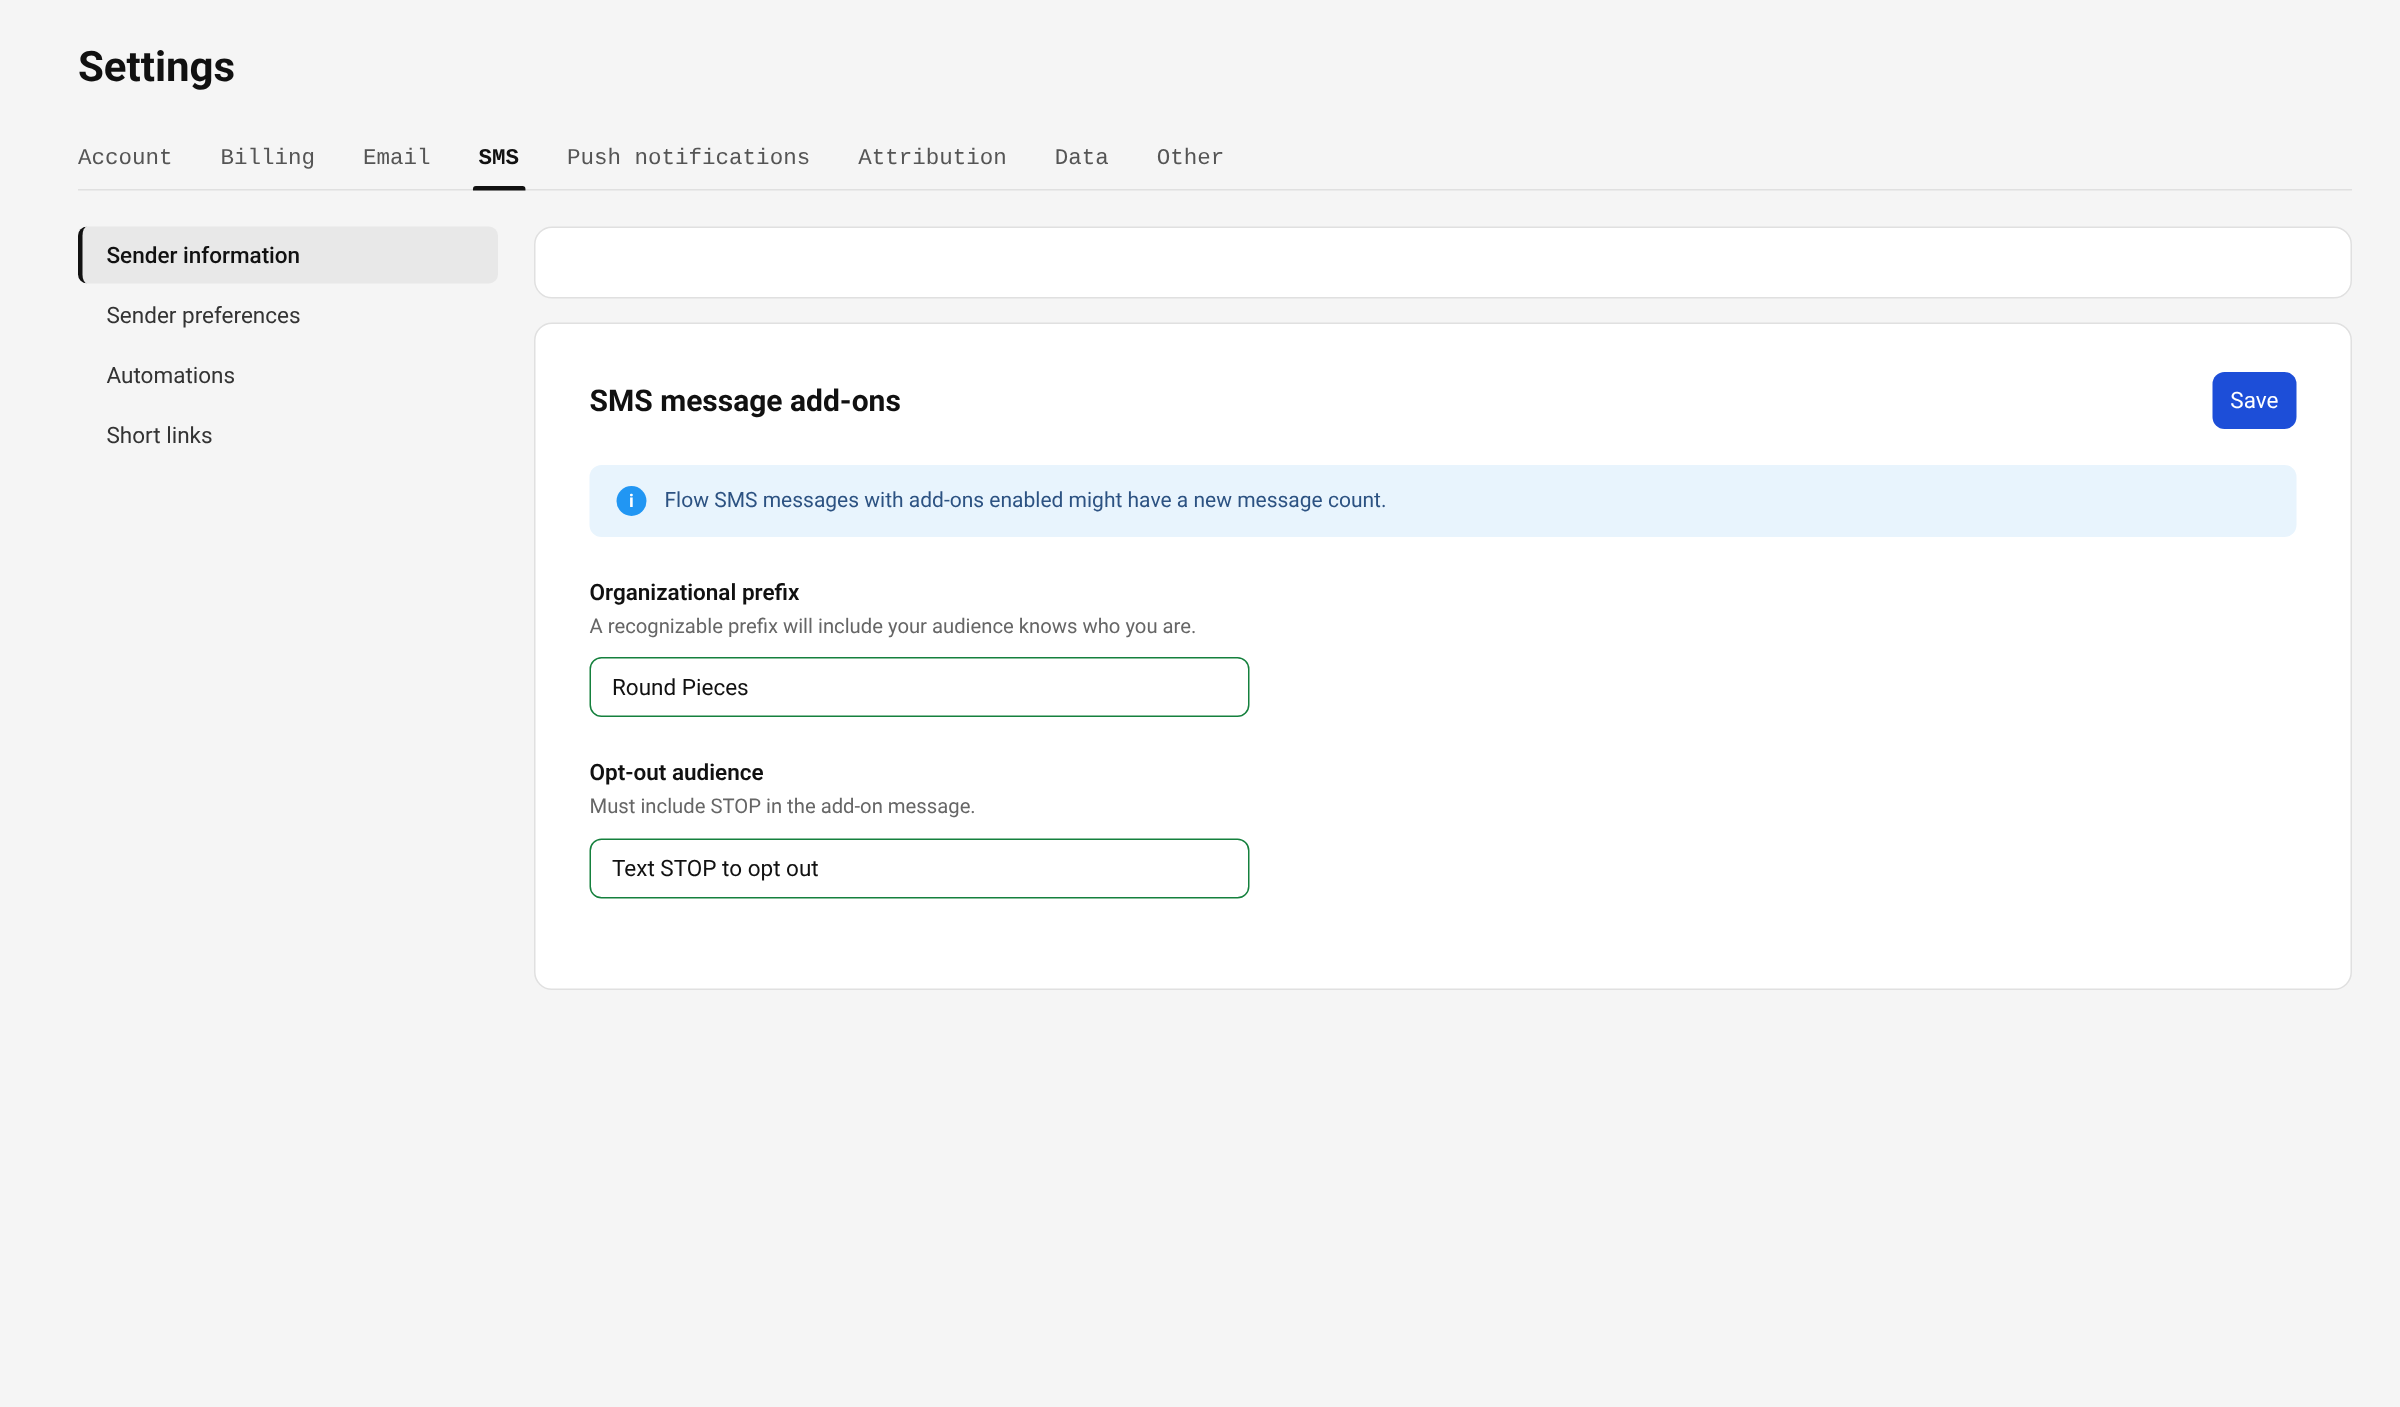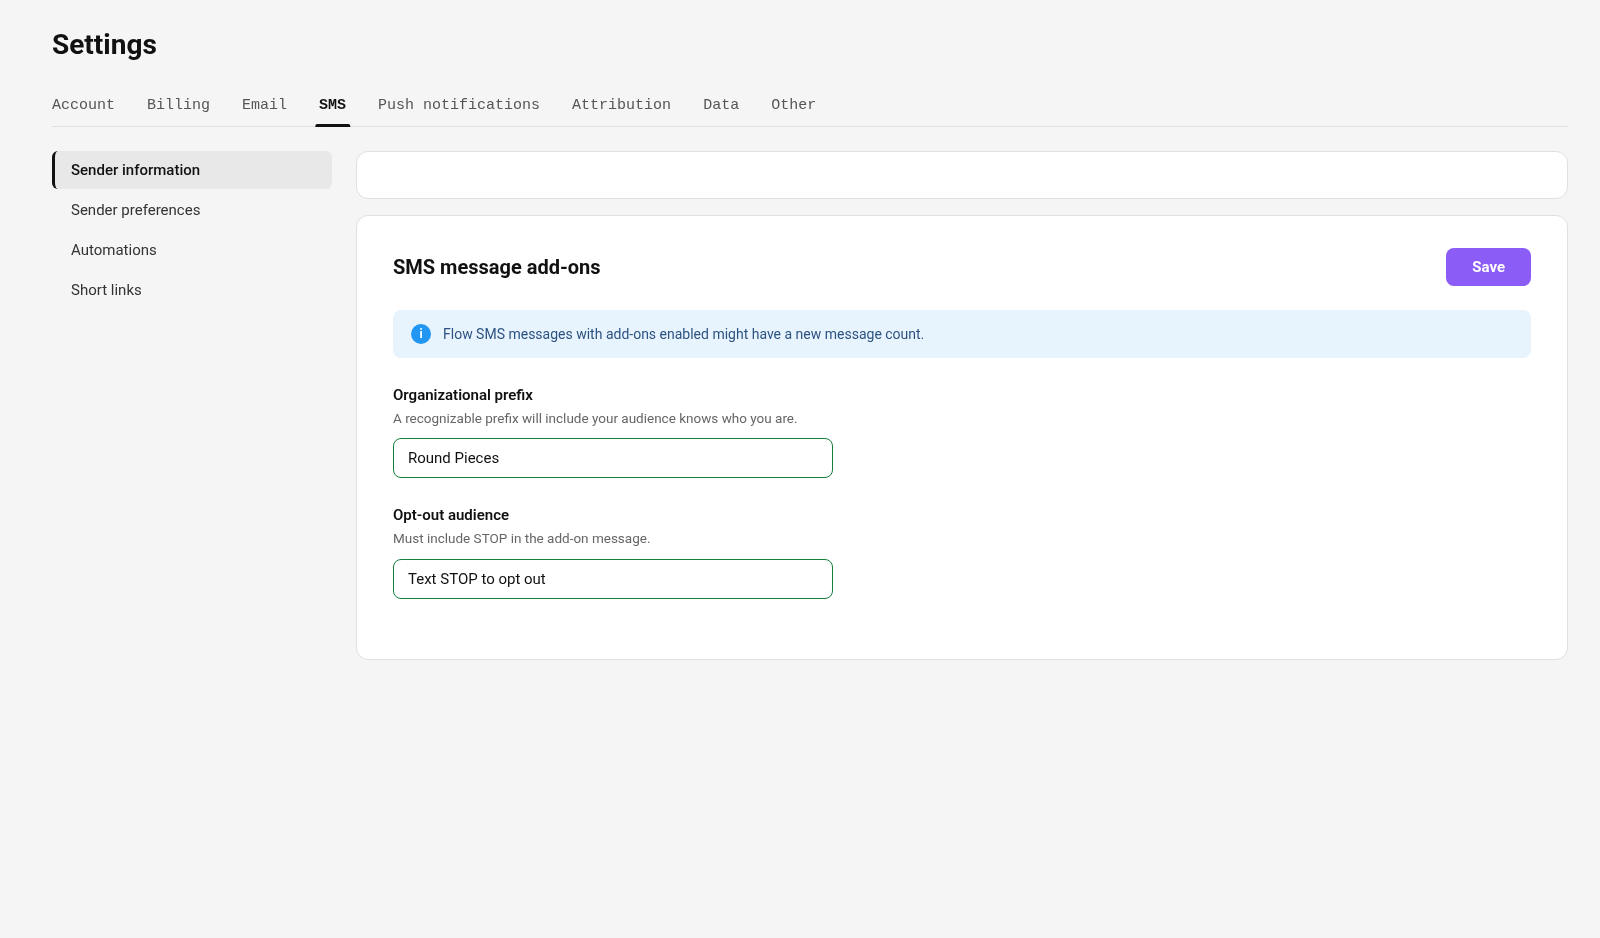--- a/index.html
+++ b/index.html
@@ -131,27 +131,27 @@
       margin-bottom: 24px;
     }
 
     .card-title {
       font-size: 20px;
       font-weight: 700;
       color: #111;
     }
 
     .save-button {
-      background: #8b5cf6;
+      background: #1d4ed8;
       color: #fff;
       border: none;
       border-radius: 8px;
-      padding: 10px 26px;
-      font-size: 15px;
-      font-weight: 700;
+      padding: 10px 12px;
+      font-size: 15px;
+      font-weight: 400;
       cursor: pointer;
       font-family: inherit;
     }
 
     
     .info-banner {
       background: #e8f4fd;
       border-radius: 8px;
       padding: 14px 18px;
       display: flex;

